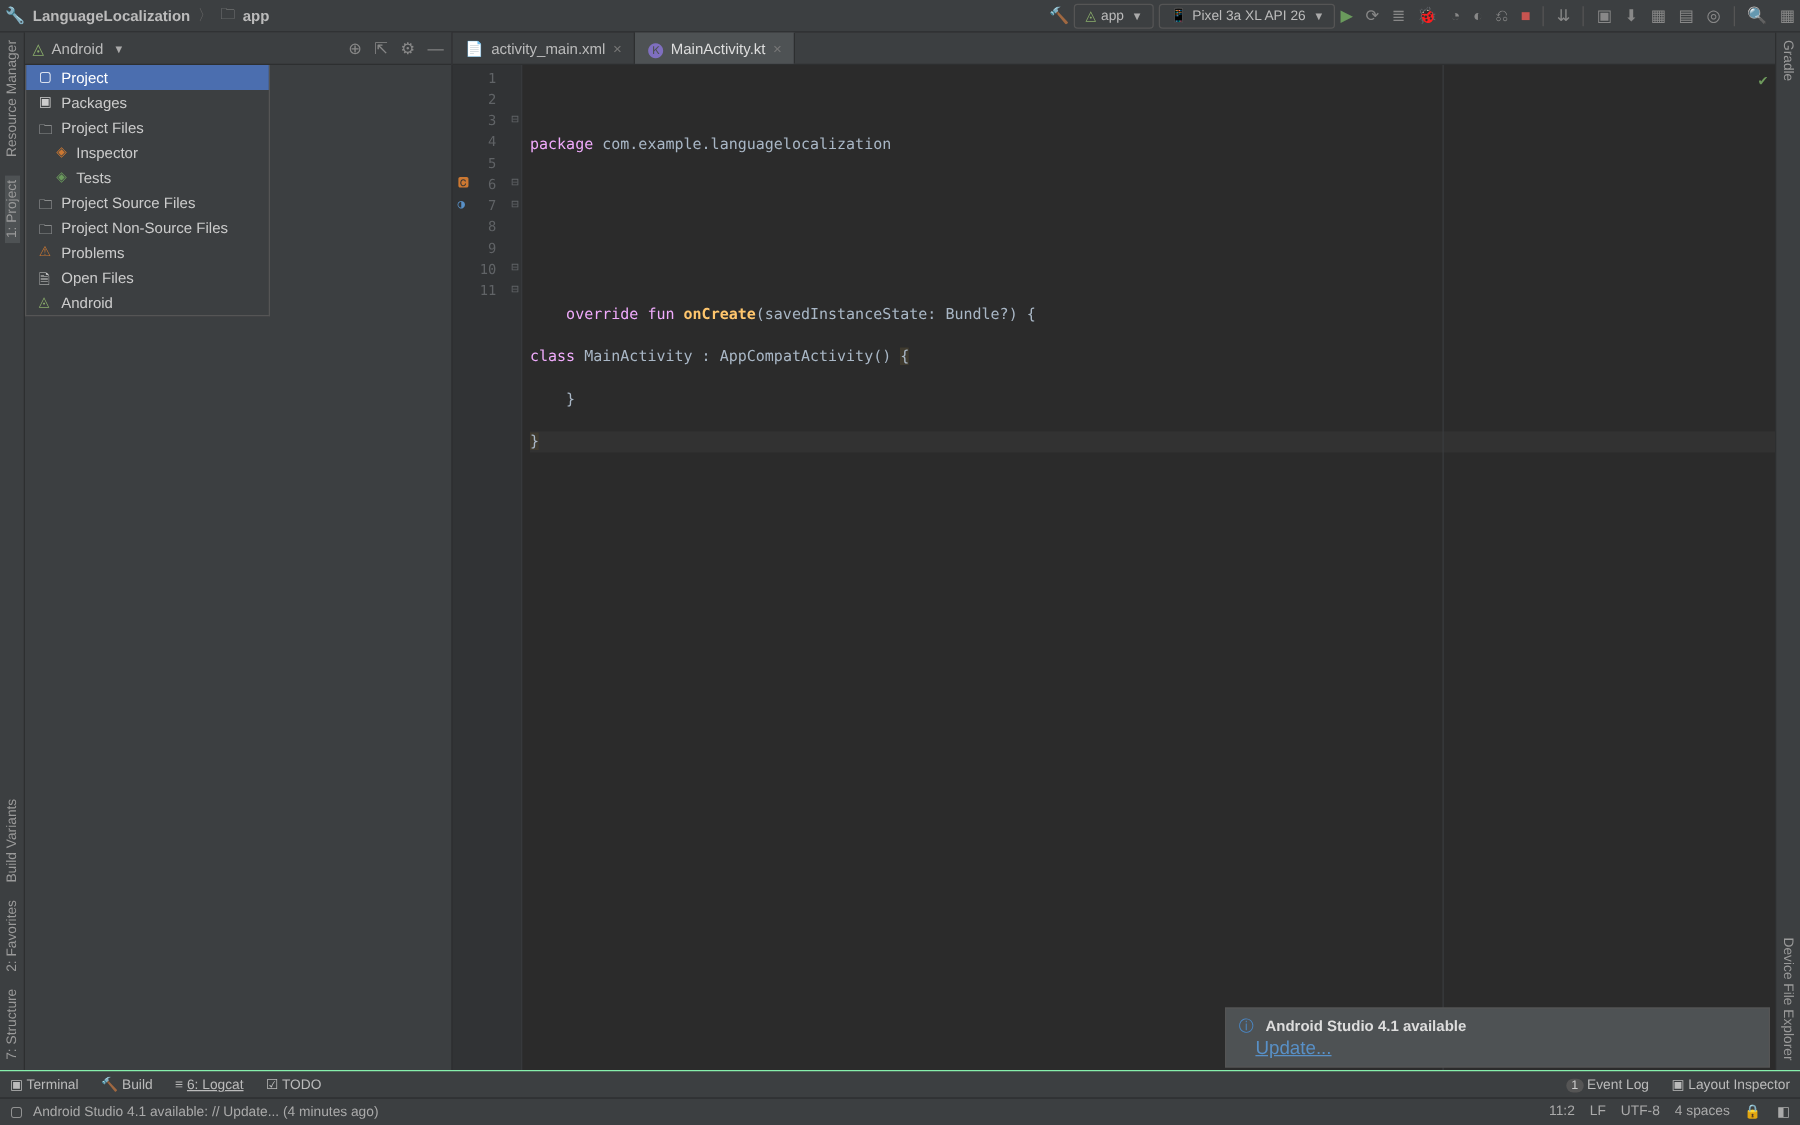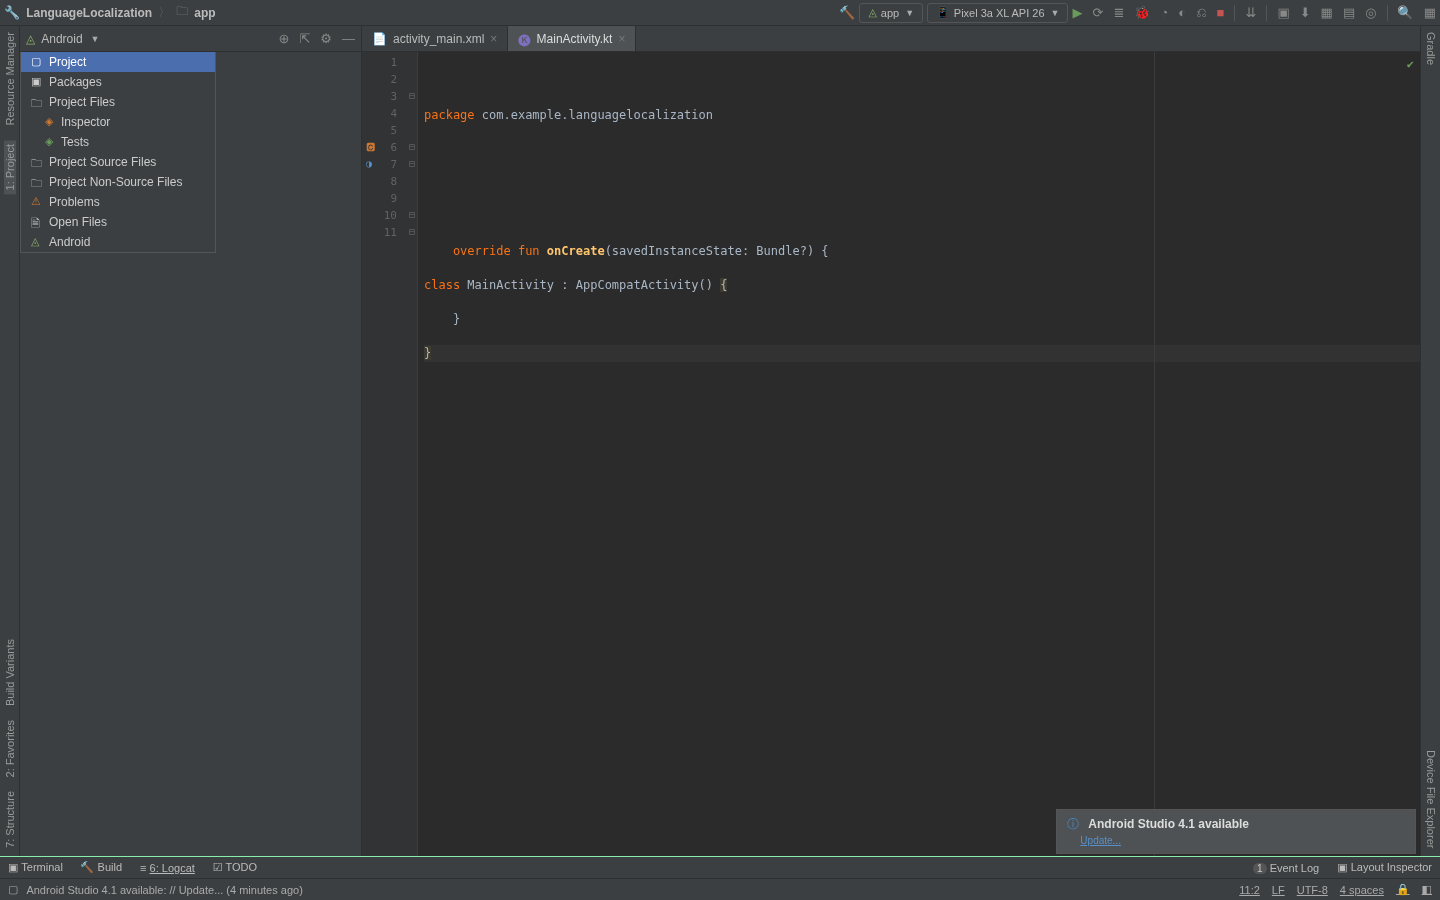--- a/index.html
+++ b/index.html
@@ -98,49 +98,49 @@
     font-size: 11px; color: #606366; position:relative;
     font-family: Menlo, Consolas, monospace;
   }
   .gut-ico { position:absolute; left:4px; font-size:10px;}
   .code {
     flex:1; background:#2b2b2b; font-family: Menlo, Consolas, monospace;
     font-size: 12px; padding: 4px 0 0 6px; line-height: 17px;
     white-space: pre; color:#a9b7c6; position:relative;
   }
   .check-icon { position:absolute; right:6px; top:4px; color:#6e9a5c; font-size:12px;}
-  .kw { color:#f97316; }
+  .kw { color:#f0abfc; }
   .fnbold { color:#ffc66d; font-weight:bold;}
   .cm { color:#808080; }
   .it { font-style: italic; color:#808080;}
   .curline { background:#323232; }
   .brace { background:#3f3a2e; }
   .fold { color:#606366; position:absolute; right:2px; font-size:10px;}
   .rmargin { position:absolute; left:736px; top:0; bottom:0; width:1px; background:#3a3d3f;}
   .crumb-bar { height:22px; background:#3c3f41; border-top:1px solid #2d2f30; line-height:22px; padding-left:64px; font-size:12px; color:#bbb;}
 
   
   .bottom-bar {
     height: 22px; background:#3c3f41; border-top:1px solid #86efac;
     display:flex; align-items:center; padding: 0 8px; gap: 18px; font-size:11px;
   }
   .bottom-bar .right { margin-left:auto; display:flex; gap:18px; align-items:center;justify-content:space-between;}
   .status-bar {
     height: 22px; background:#3c3f41; border-top:1px solid #2d2f30;
     display:flex; align-items:center; padding: 0 8px; font-size:11px; color:#aaa;
   }
-  .status-bar .right { margin-left:auto; display:flex; gap:12px; align-items:center;text-decoration:underline;}
+  .status-bar .right { margin-left:auto; display:flex; gap:12px; }
 
   
   .notif {
     position:absolute; right: 24px; bottom: 46px;
-    width: 360px; background:#4e5254; border:1px solid #555;
+    width: 436px; background:#4e5254; border:1px solid #555;
     padding: 6px 10px; font-size:12px; color:#ddd;
   }
-  .notif .link { color:#5890c7; text-decoration:underline; font-size:10px;}
+  .notif .link { color:#5890c7; text-decoration:underline; font-size:15px;}
   .notif .dot { color:#4a88c7; margin-right:6px;}
 
   .underline { text-decoration: underline; }
 </style>
 </head>
 <body>
 
 <div class="navbar">
   <div class="breadcrumb">
     <span style="color:#5890c7;font-size:13px">🔧</span>

